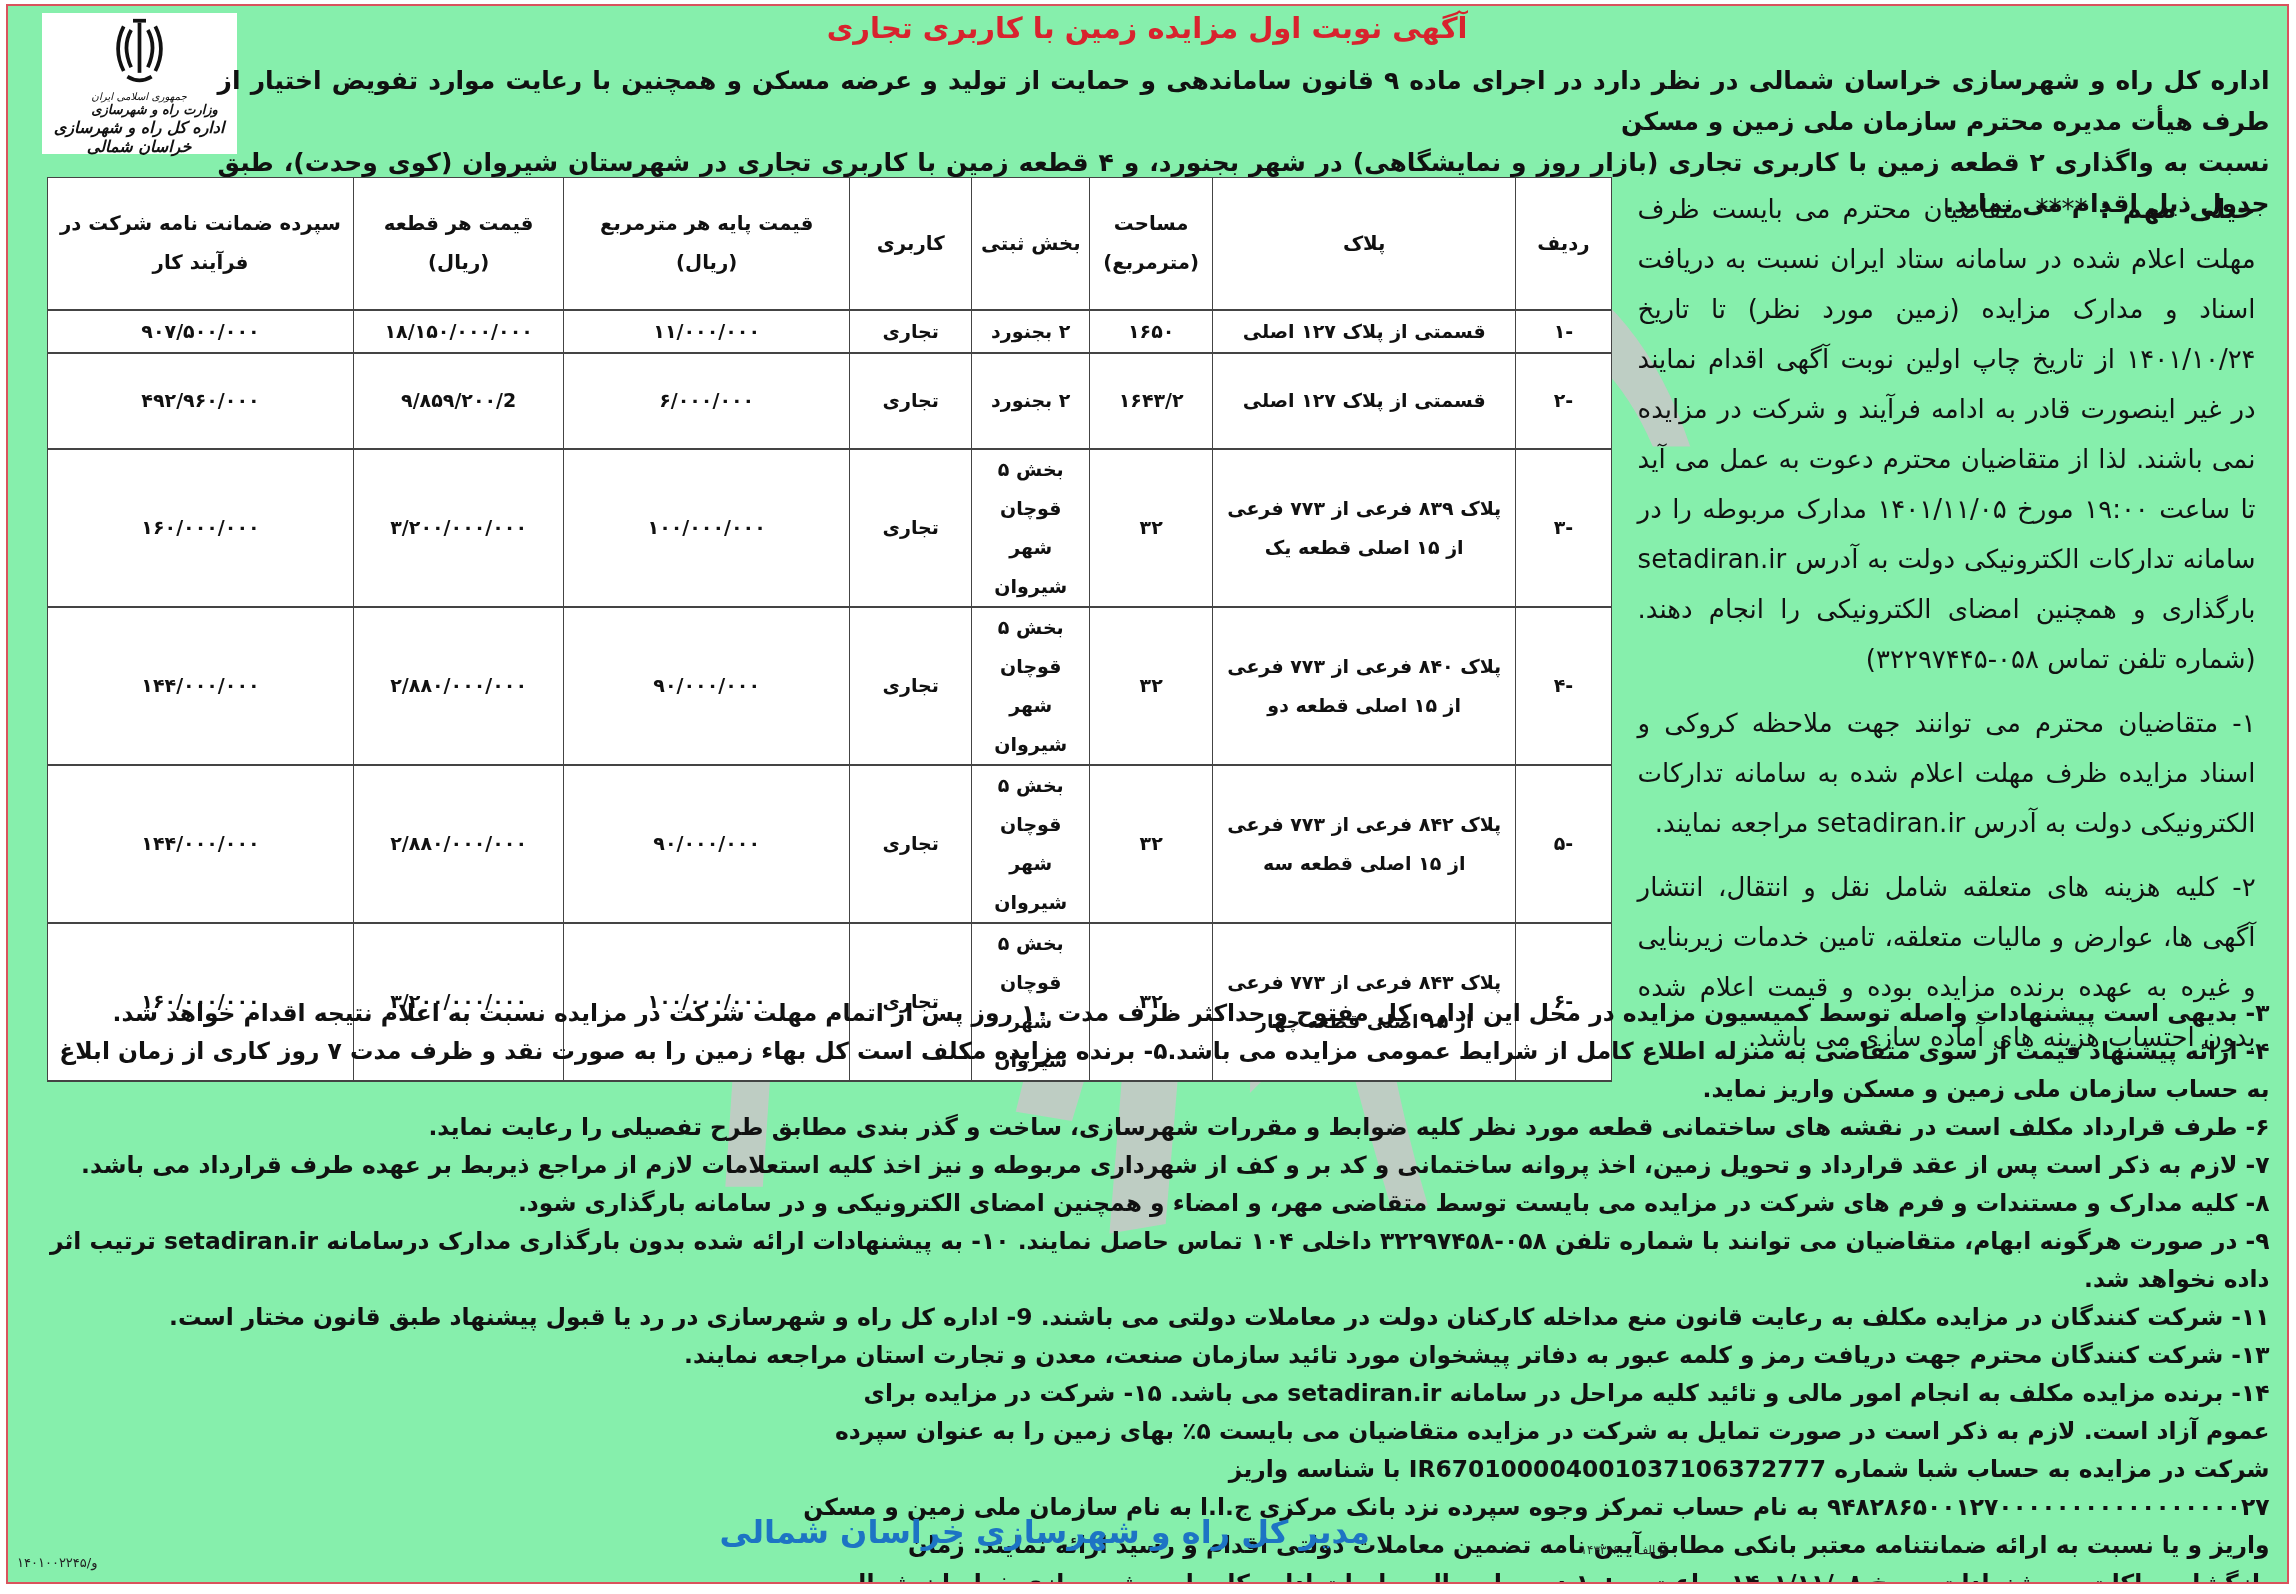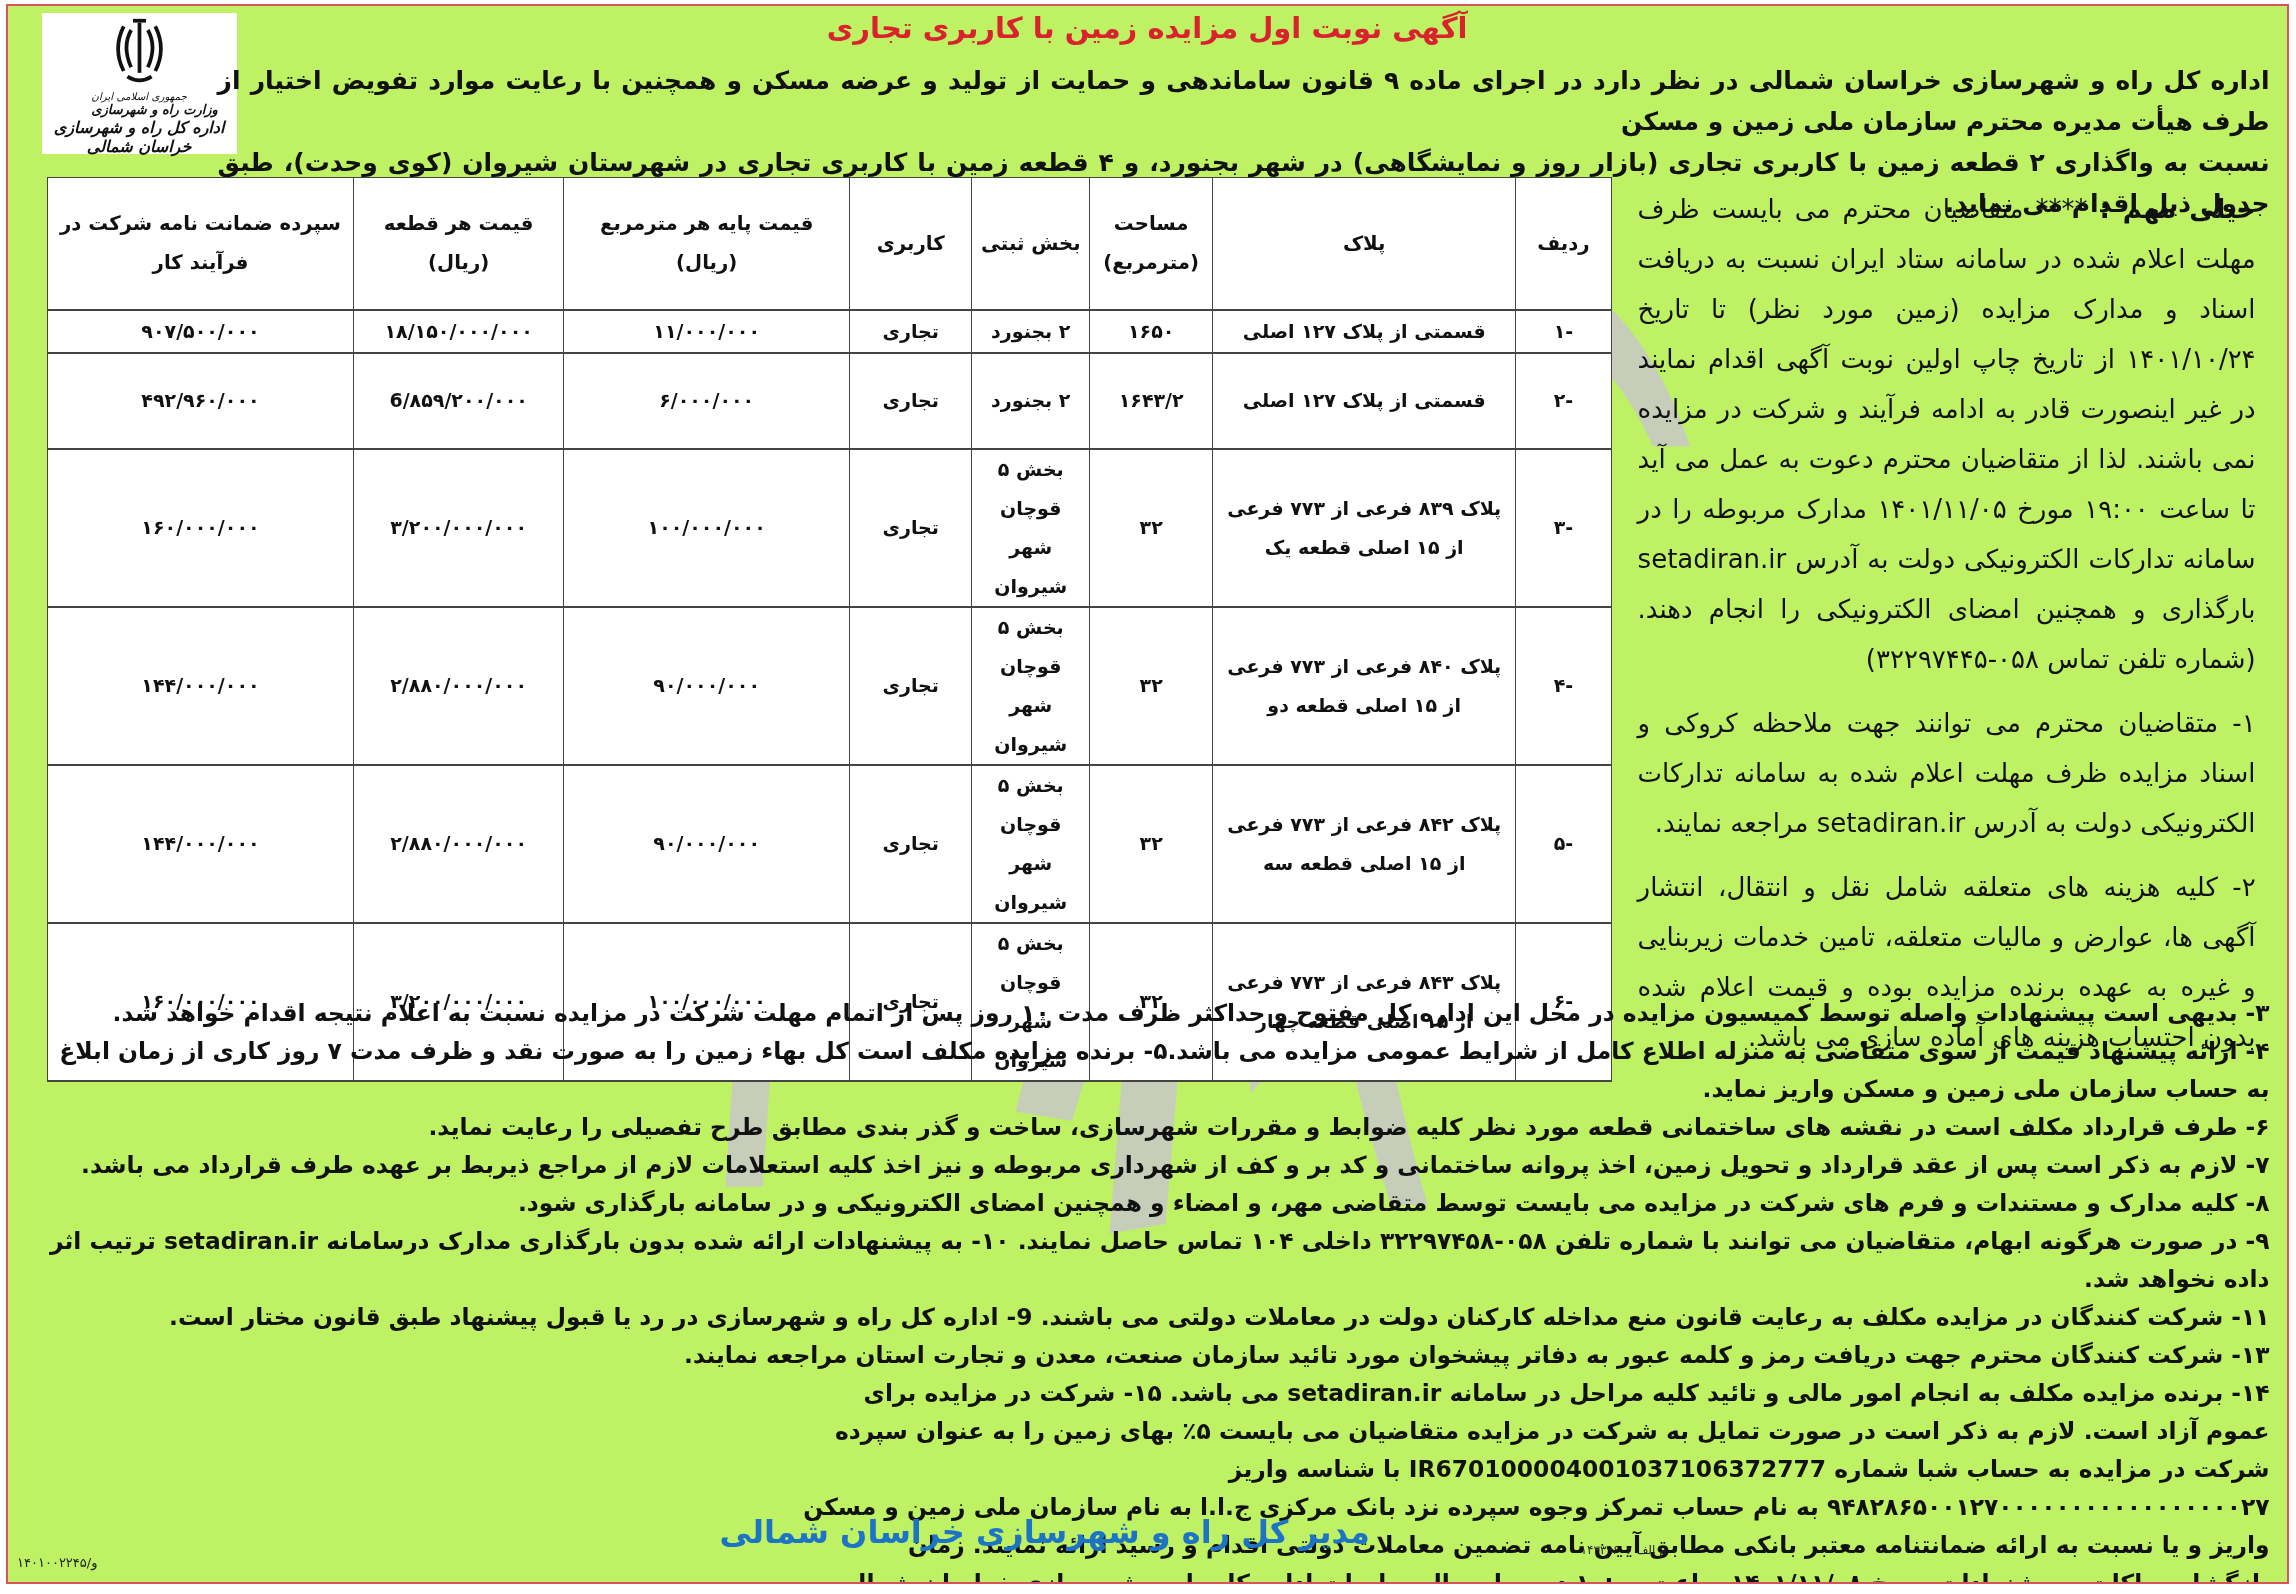--- a/index.html
+++ b/index.html
@@ -1,20 +1,20 @@
 <!DOCTYPE html>
 <html style="font-size:15px"><head>
 <meta charset="utf-8">
 <style>
   html, body { margin: 0; padding: 0; background: #ffffff; }
   body { width: 2296px; height: 1595px; position: relative; overflow: hidden;
          font-family: "DejaVu Sans", "Liberation Sans", sans-serif; color: #111; }
   .notice {
     position: absolute; left: 5.6px; top: 3.7px; width: 2283px; height: 1580px;
-    background: #bef264; border: 2.8px solid #d9535d; box-sizing: border-box;
+    background: #86efac; border: 2.8px solid #d9535d; box-sizing: border-box;
     direction: rtl; overflow: hidden;
   }
   
   .watermark { position: absolute; inset: 0; pointer-events: none; z-index: 0; }
   .content { position: relative; z-index: 1; }
 
   .title {
     position: absolute; top: 5.6px; left: 0; right: 0; text-align: center;
     color: #d8232e; font-weight: bold; font-size: 29px; letter-spacing: 0;
   }
@@ -152,21 +152,21 @@
             <td>۱۸/۱۵۰/۰۰۰/۰۰۰</td>
             <td>۹۰۷/۵۰۰/۰۰۰</td>
           </tr>
           <tr class="row-mid">
             <td>-۲</td>
             <td>قسمتی از پلاک ۱۲۷ اصلی</td>
             <td>۱۶۴۳/۲</td>
             <td>۲ بجنورد</td>
             <td>تجاری</td>
             <td>۶/۰۰۰/۰۰۰</td>
-            <td>6/۸۵۹/۲۰۰/۰۰۰</td>
+            <td>۹/۸۵۹/۲۰۰/2</td>
             <td>۴۹۲/۹۶۰/۰۰۰</td>
           </tr>
           <tr class="row-tall">
             <td>-۳</td>
             <td>پلاک ۸۳۹ فرعی از ۷۷۳ فرعی از ۱۵ اصلی قطعه یک</td>
             <td>۳۲</td>
             <td>بخش ۵ قوچان شهر شیروان</td>
             <td>تجاری</td>
             <td>۱۰۰/۰۰۰/۰۰۰</td>
             <td>۳/۲۰۰/۰۰۰/۰۰۰</td>

